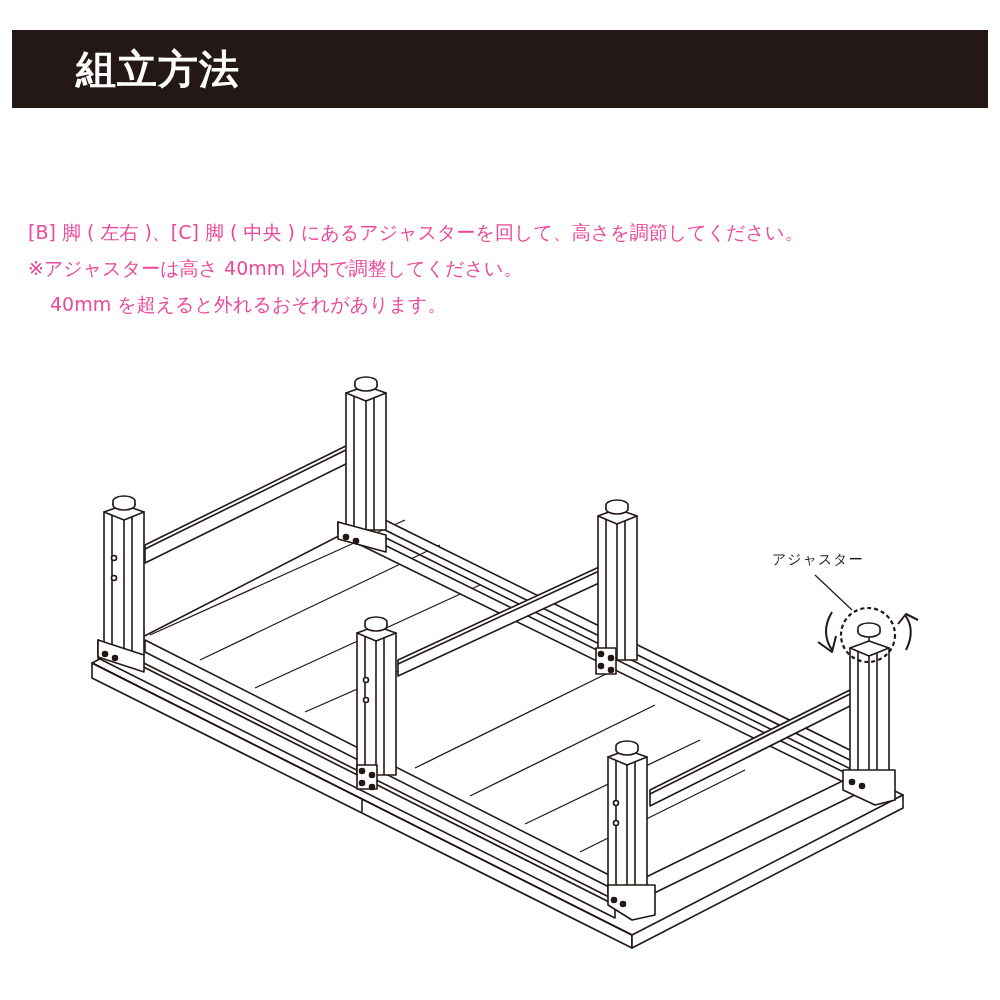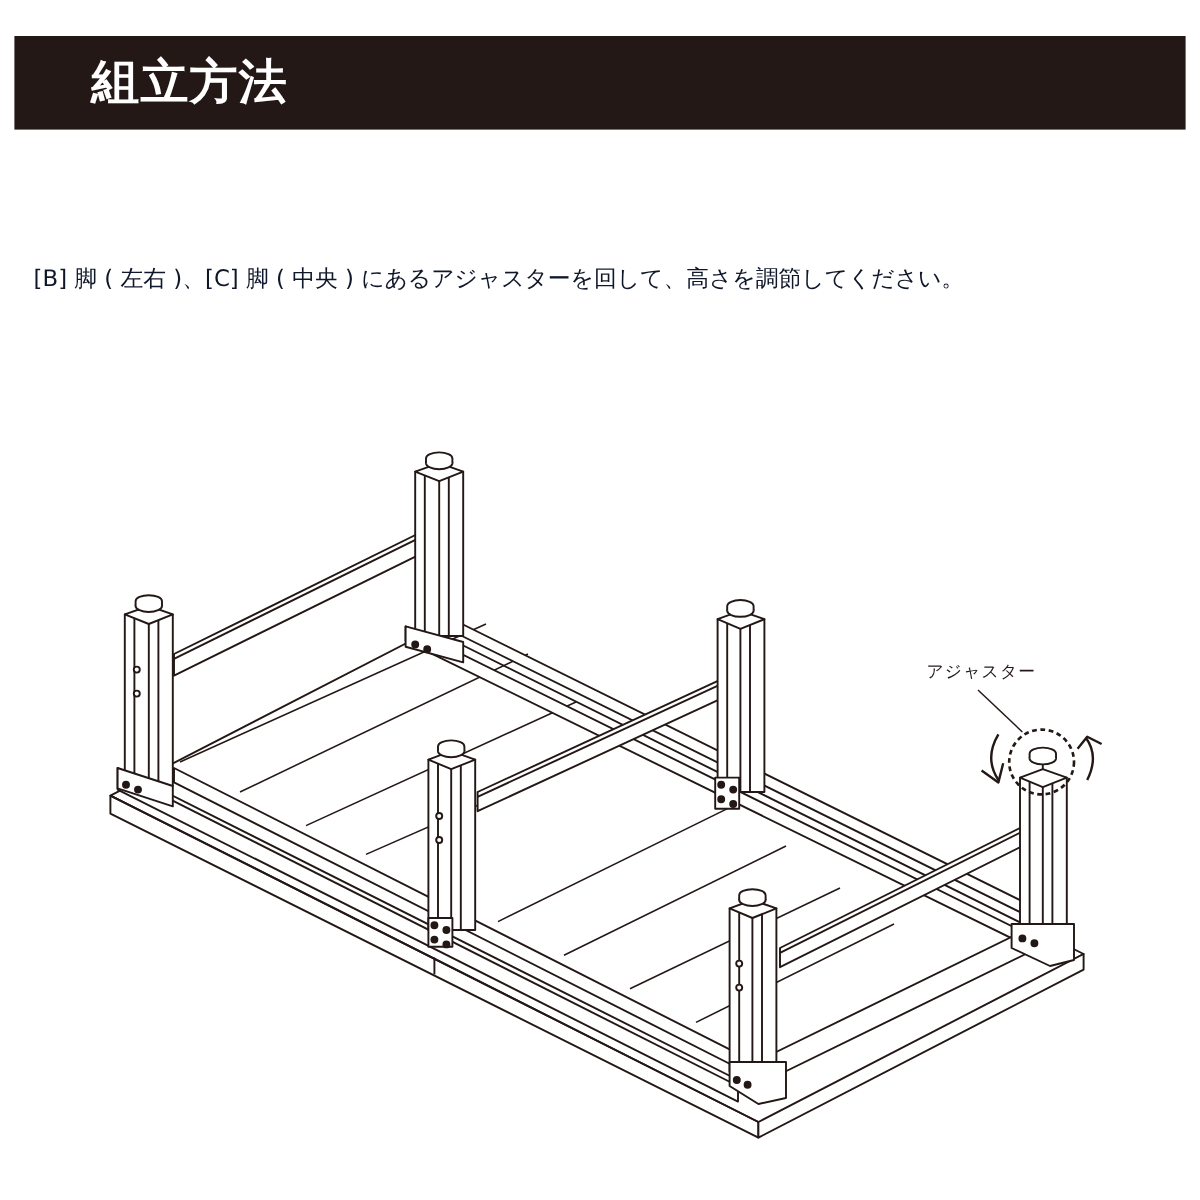--- a/index.html
+++ b/index.html
@@ -3,36 +3,38 @@
   <meta charset="utf-8">
   <style>
     html, body { margin: 0; padding: 0; background: #ffffff; }
     body { width: 1000px; height: 1000px; position: relative; overflow: hidden;
            font-family: "DejaVu Sans", "Liberation Sans", sans-serif; color: #231815; }
     .header-bar { position: absolute; left: 12px; top: 30px; width: 976px; height: 78px;
                   background: #231815; }
     .header-title { position: absolute; left: 36px; top: 44px; font-size: 40px; font-weight: bold;
                     color: #ffffff; letter-spacing: 1px; line-height: 50px; margin-left: 40px; }
     .instructions { position: absolute; left: 28px; top: 214px; width: 972px; font-size: 19px;
-                    line-height: 36px; color: #0f172a; white-space: nowrap; }
+                    line-height: 36px; color: #ec4899; white-space: nowrap; }
     .instructions .line { display: block; }
     .instructions .indent { padding-left: 22px; }
     .diagram { position: absolute; left: 0; top: 360px; width: 1000px; height: 600px; }
     .diagram svg { width: 1000px; height: 600px; display: block; }
     .callout-label { position: absolute; left: 772px; top: 551px; font-size: 14px; color: #231815;
                      letter-spacing: 1px; text-align: center; }
   </style>
 </head>
 <body>
 
 <div class="header-bar"></div>
 <div class="header-title">組立方法</div>
 
 <div class="instructions">
   <span class="line">[B] 脚 ( 左右 )、[C] 脚 ( 中央 ) にあるアジャスターを回して、高さを調節してください。</span>
+  <span class="line">※アジャスターは高さ 40mm 以内で調整してください。</span>
+  <span class="line indent">40mm を超えると外れるおそれがあります。</span>
 </div>
 
 <div class="diagram">
   <svg viewBox="0 360 1000 600" xmlns="http://www.w3.org/2000/svg" fill="#fff" stroke="#231815" stroke-width="1.6" stroke-linejoin="round">
 
     <g>
       <polygon points="92,663 360,525 903,795 632,940"></polygon>
       <polygon points="92,663 632,935 632,948 92,678"></polygon>
       <polygon points="632,935 903,795 903,808 632,948"></polygon>
       <line x1="92" y1="663" x2="632" y2="935"></line>

